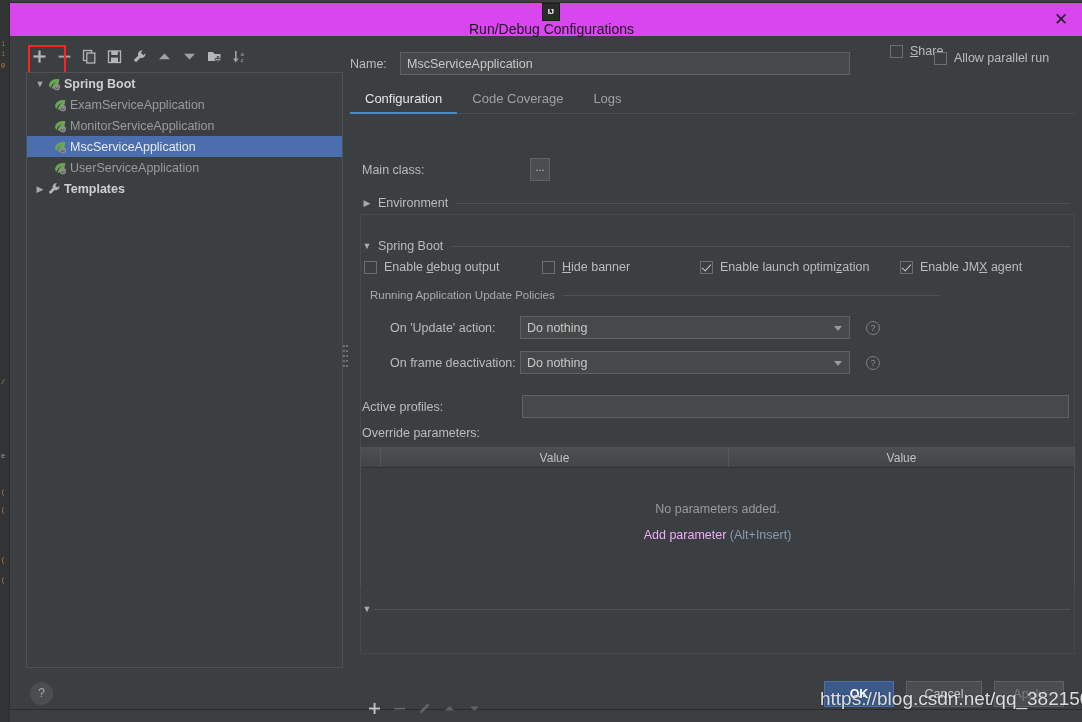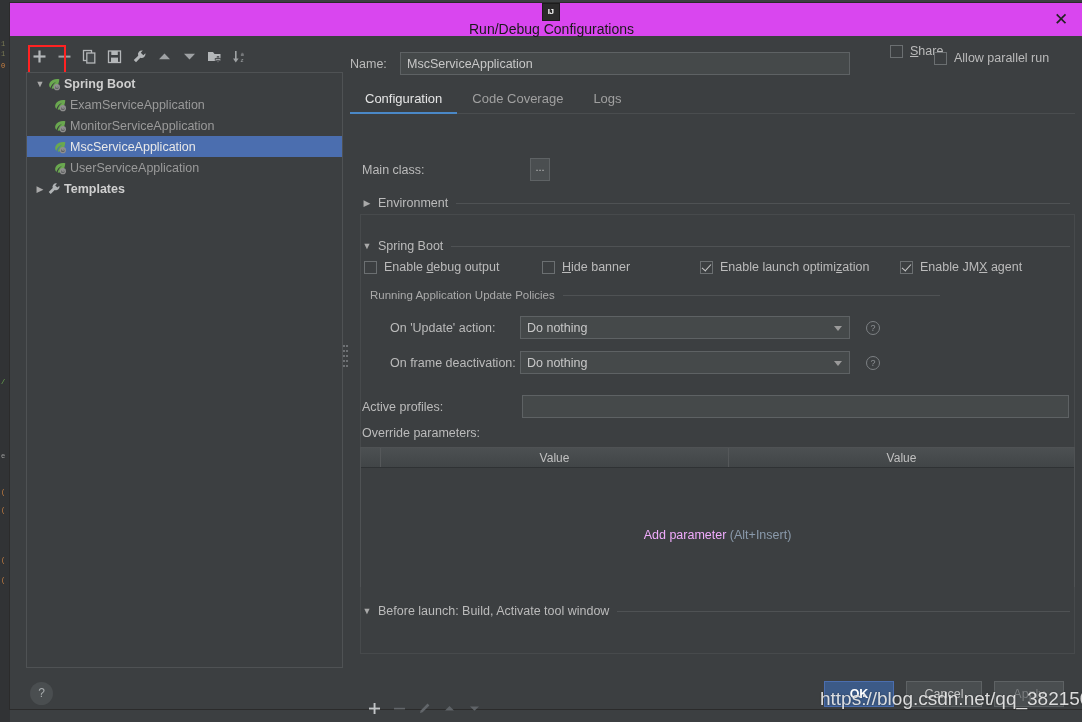--- a/index.html
+++ b/index.html
@@ -683,20 +683,21 @@
 
       <div class="lbl" style="position:absolute;left:12px;top:312px">Override parameters:</div>
 
       <div class="params-box">
         <div class="params-head">
           <div class="ph-cell" style="width:20px"></div>
           <div class="ph-cell" style="width:348px">Value</div>
           <div class="ph-cell" style="width:345px;border-right:none">Value</div>
         </div>
         <div class="params-body">
+          <div class="empty-note">No parameters added.</div>
           <div class="add-link">
             <a>Add parameter</a>
             <span>(Alt+Insert)</span>
           </div>
         </div>
         <div class="params-side">
           <div class="side-btn">
             <svg width="13" height="13" viewBox="0 0 13 13">
                 <rect x="5.5" y="1" width="2" height="11" fill="#b4b7b9"></rect>
                 <rect x="1" y="5.5" width="11" height="2" fill="#b4b7b9"></rect>
@@ -715,21 +716,20 @@
           <div class="side-btn">
             <svg width="13" height="13" viewBox="0 0 13 13">
                 <polygon points="6.5,9 11.5,4.2 1.5,4.2" fill="#83868a"></polygon>
               </svg>
           </div>
         </div>
       </div>
 
       <div class="section-head" style="left:10px;top:490px">
         <span class="arrow">▼</span>
-        <span class="st">Before launch: Build, Activate tool window</span>
         <span class="line"></span>
       </div>
 
       <div class="bl-toolbar">
         <div class="bl-btn">
           <svg width="13" height="13" viewBox="0 0 13 13">
               <rect x="5.6" y="1" width="1.9" height="11" fill="#c2c5c7"></rect>
               <rect x="1" y="5.6" width="11" height="1.9" fill="#c2c5c7"></rect>
             </svg>
         </div>

